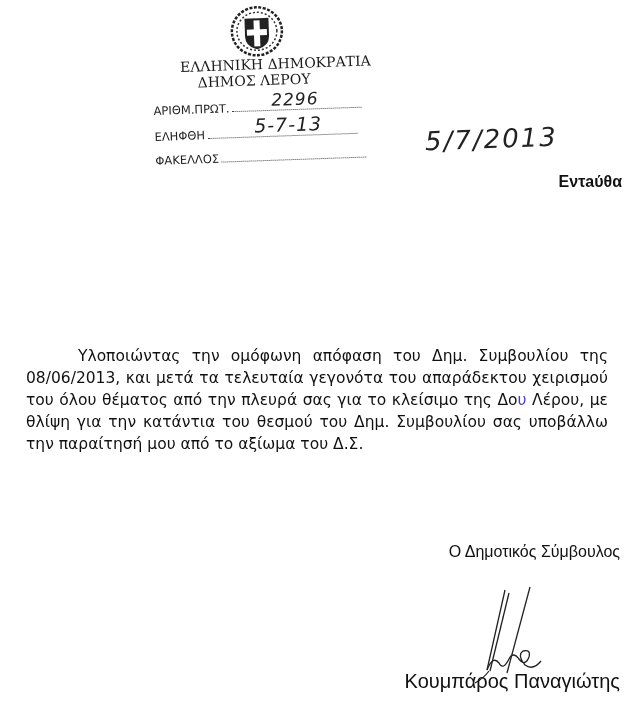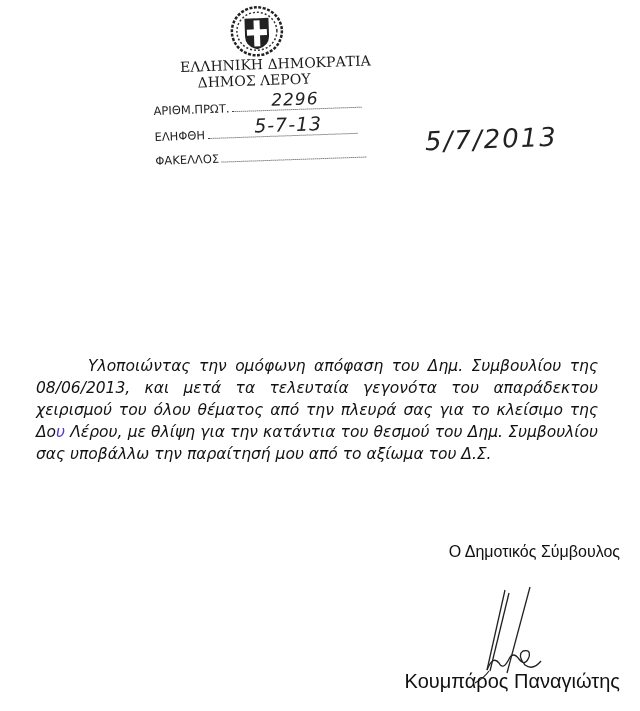--- a/index.html
+++ b/index.html
@@ -86,21 +86,21 @@
       position: absolute;
       left: 26px; top: 345px;
       width: 582px;
       font-family: "DejaVu Sans", sans-serif;
       font-size: 15.5px;
       line-height: 22px;
       text-align: justify;
       color: #111;
     }
     .body-text .indent { display: inline-block; width: 52px; }
-    .body-text p { margin: 10px; font-style: italic; }
+    .body-text p { margin: 0; }
     .blue-mark { color: #4a3cc8; }
     .signoff {
       position: absolute;
       right: 20px; top: 543px;
       text-align: right;
       font-family: "Liberation Sans", sans-serif;
       font-size: 16px;
       color: #111;
     }
     .signer {
@@ -139,20 +139,21 @@
     <span class="hand" style="left:100px; top:-12px; font-size:19px;">5-7-13</span>
   </div>
   <div class="field-row row-file">
     <span>ΦΑΚΕΛΛΟΣ</span><span class="dots" style="width:145px"></span>
   </div>
 </div>
 
 <div class="hand-date">5/7/2013</div>
 
 <div class="recipient">
+  <div>Εντaύθα</div>
 </div>
 
 <div class="body-text">
   <p><span class="indent"></span><span>Υλοποιώντας την ομόφωνη απόφαση του Δημ. Συμβουλίου της 08/06/2013, και μετά τα τελευταία γεγονότα του απαράδεκτου χειρισμού του όλου θέματος  από την πλευρά σας για το κλείσιμο της Δο</span><span class="blue-mark">υ</span><span> Λέρου, με θλίψη για την κατάντια του θεσμού του Δημ. Συμβουλίου σας υποβάλλω την παραίτησή μου από το αξίωμα του Δ.Σ.</span></p>
 </div>
 
 <div class="signoff">Ο Δημοτικός Σύμβουλος</div>
 
 <svg class="signature" viewBox="0 0 120 100">
   <path d="M30 5 L12 85" stroke="#222" stroke-width="1.3" fill="none"></path>

